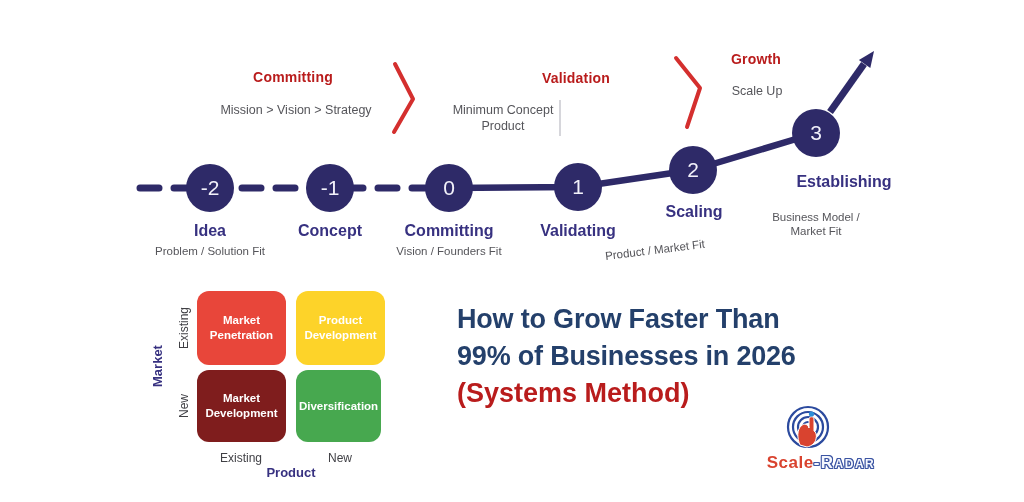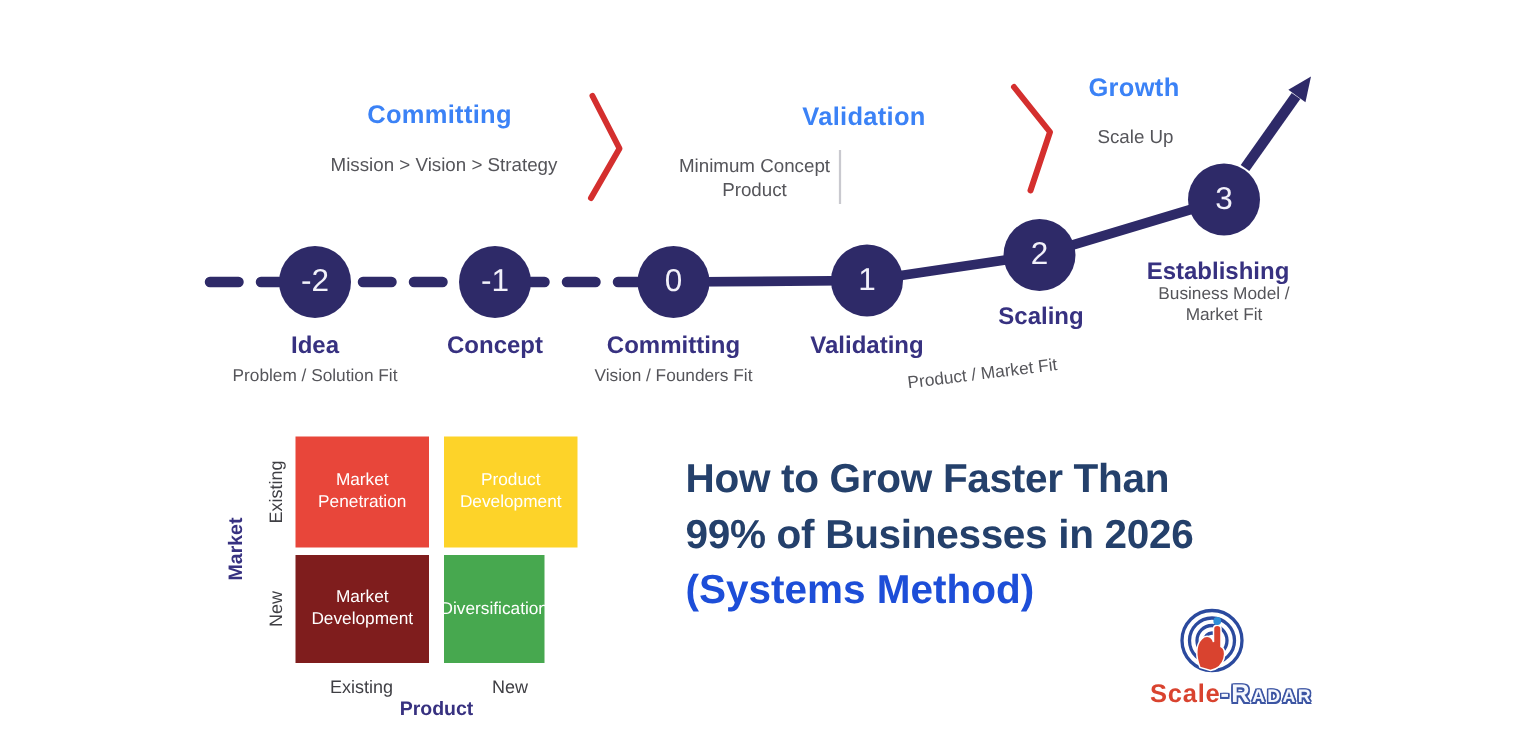--- a/index.html
+++ b/index.html
@@ -4,42 +4,42 @@
 <style>
   * { margin:0; padding:0; box-sizing:border-box; }
   html,body { background:#ffffff; }
   body { font-family:"Liberation Sans","DejaVu Sans",sans-serif; }
   .canvas { position:relative; width:1024px; height:502px; background:#ffffff; overflow:hidden; }
   svg.layer { position:absolute; left:0; top:0; }
 
   .abs-c { position:absolute; transform:translate(-50%,-50%); white-space:nowrap; }
   .abs-cw { position:absolute; transform:translate(-50%,-50%); text-align:center; }
 
-  .phase-label { font-size:17px; font-weight:bold; color:#3b82f6; letter-spacing:.2px; }
+  .phase-label { font-size:14px; font-weight:bold; color:#b91c1c; letter-spacing:.2px; }
   .phase-sub   { font-size:12.5px; color:#55555a; line-height:1.25; }
   .stage-name  { font-size:16px; font-weight:bold; color:#373180; }
   .stage-sub   { font-size:11.5px; color:#55555a; line-height:1.25; }
   .circle-num  { font-size:21px; color:#f2f1fa; font-weight:400; }
 
   
   .quad { position:absolute; display:flex; align-items:center; justify-content:center;
-          text-align:center; color:#ffffff; font-weight:normal; font-size:11.5px; line-height:1.3; padding:8px; }
+          text-align:center; color:#ffffff; font-weight:bold; font-size:11.5px; line-height:1.3; padding:8px;border-radius:12px; }
   .q-tl { left:197px; top:291px; width:89px; height:74px; background:#e8463a; }
   .q-tr { left:296px; top:291px; width:89px; height:74px; background:#fdd329; }
   .q-bl { left:197px; top:370px; width:89px; height:72px; background:#7f1d1d; }
-  .q-br { left:296px; top:370px; width:67px; height:72px; background:#47a84f; }
+  .q-br { left:296px; top:370px; width:85px; height:72px; background:#47a84f; }
   .axis-side { font-size:12px; color:#3f3f44; }
   .rot { transform:translate(-50%,-50%) rotate(-90deg); }
   .axis-main { font-size:13px; font-weight:bold; color:#373180; }
   .axis-bottom { font-size:12px; color:#3f3f44; }
 
   
   .title-block { position:absolute; left:457px; top:301px; width:400px; }
   .title-line { font-size:27px; line-height:37px; font-weight:bold; color:#24406b; letter-spacing:-0.2px; }
-  .title-accent { font-size:27px; line-height:37px; font-weight:bold; color:#1d4ed8; }
+  .title-accent { font-size:27px; line-height:37px; font-weight:bold; color:#b91c1c; }
 
   
   .logo-text { position:absolute; left:821px; top:463px; transform:translate(-50%,-50%); white-space:nowrap; font-weight:bold; font-size:17px; }
   .logo-local { color:#d9432f; letter-spacing:.5px; }
   .logo-radar { color:#f4f7fd; font-variant:small-caps; letter-spacing:1.5px;
                 text-shadow:-1px -1px 0 #3c55a3, 1px -1px 0 #3c55a3, -1px 1px 0 #3c55a3, 1px 1px 0 #3c55a3, 0 1px 0 #3c55a3, 0 -1px 0 #3c55a3, 1px 0 0 #3c55a3, -1px 0 0 #3c55a3; }
 </style>
 </head>
 <body>
 
@@ -79,26 +79,26 @@
   <div class="abs-c circle-num" style="left:449px; top:188px;">0</div>
   <div class="abs-c circle-num" style="left:578px; top:187px;">1</div>
   <div class="abs-c circle-num" style="left:693px; top:170px;">2</div>
   <div class="abs-c circle-num" style="left:816px; top:133px;">3</div>
 
   <div class="abs-c stage-name" style="left:210px; top:231px;">Idea</div>
   <div class="abs-c stage-name" style="left:330px; top:231px;">Concept</div>
   <div class="abs-c stage-name" style="left:449px; top:231px;">Committing</div>
   <div class="abs-c stage-name" style="left:578px; top:231px;">Validating</div>
   <div class="abs-c stage-name" style="left:694px; top:212px;">Scaling</div>
-  <div class="abs-c stage-name" style="left:812px; top:182px;">Establishing</div>
+  <div class="abs-c stage-name" style="left:844px; top:182px;">Establishing</div>
 
   <div class="abs-c stage-sub" style="left:210px; top:251px;">Problem / Solution Fit</div>
   <div class="abs-c stage-sub" style="left:449px; top:251px;">Vision / Founders Fit</div>
   <div class="abs-c stage-sub" style="left:655px; top:250px; transform:translate(-50%,-50%) rotate(-7deg);">Product / Market Fit</div>
-  <div class="abs-cw stage-sub" style="left:816px; top:204px; width:110px;text-align:center;">Business Model / Market Fit</div>
+  <div class="abs-cw stage-sub" style="left:816px; top:224px; width:110px;text-align:center;">Business Model / Market Fit</div>
 
   <div class="quad q-tl">
       <span>Market Penetration</span>
     </div>
   <div class="quad q-tr">
       <span>Product Development</span>
     </div>
   <div class="quad q-bl">
       <span>Market Development</span>
     </div>

